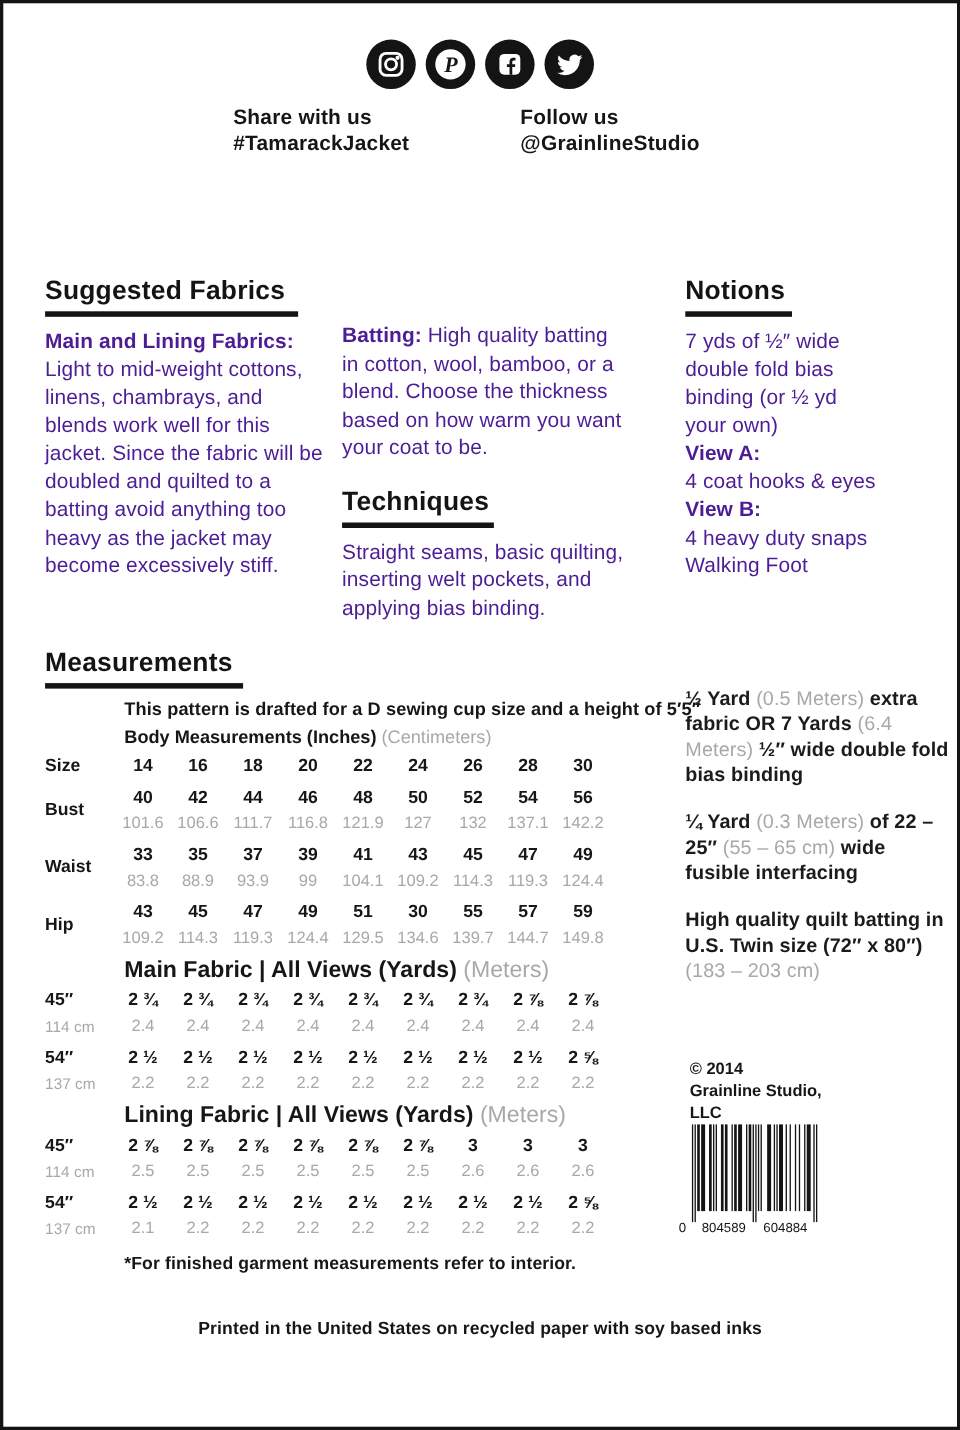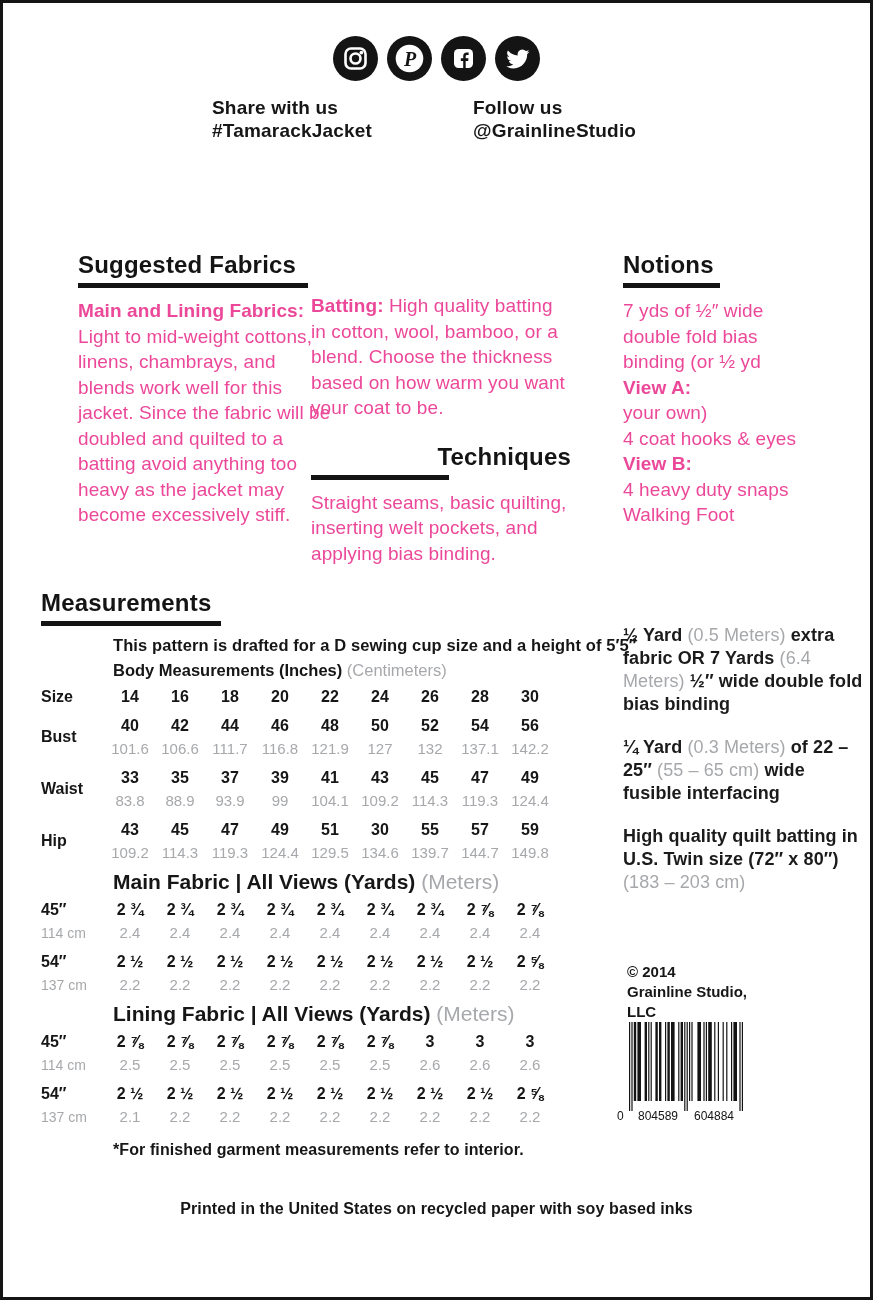--- a/index.html
+++ b/index.html
@@ -16,27 +16,27 @@
   
   .icons { position:absolute; top:33px; left:0; right:0; display:flex; justify-content:center; gap:9px; }
   .icon-circle { width:45px; height:45px; border-radius:50%; background:#141414; display:flex; align-items:center; justify-content:center; }
   .icon-circle svg { display:block; }
   .social-block { position:absolute; font-weight:700; font-size:19px; line-height:23px; letter-spacing:.2px; }
   .share-block { left:209px; top:93px; }
   .follow-block { left:470px; top:93px; }
   
   .h1 { font-size:24px; line-height:28px; font-weight:700; letter-spacing:.2px; color:#141414; }
   .rule { height:5px; background:#141414; margin-top:4px; }
-  .body-text { font-size:19px; line-height:25.5px; font-weight:400; color:#ec4899; letter-spacing:.1px; }
+  .body-text { font-size:19px; line-height:25.5px; font-weight:400; color:#4c1d95; letter-spacing:.1px; }
   .b { font-weight:700; }
   .gray { color:#a6a8ab; font-weight:400; }
   .mt10 { margin-top:10px; }
-  .mt22 { margin-top:22px;text-align:right; }
-  
-  .col-suggested { position:absolute; left:38px; top:248px; width:258px;margin-left:37px; }
+  .mt22 { margin-top:22px; }
+  
+  .col-suggested { position:absolute; left:38px; top:248px; width:258px; }
   .col-middle    { position:absolute; left:308px; top:290px; width:260px; }
   .col-notions   { position:absolute; left:620px; top:248px; width:246px; }
   .nline { white-space:nowrap; }
   
   .measurements { position:absolute; left:38px; top:586px; width:565px; }
   .mnote { margin:9px 0 0 72px; font-size:16.5px; font-weight:700; line-height:20px; letter-spacing:.1px; white-space:nowrap; }
   .mheader0 { margin:5px 0 0 72px; font-size:16.5px; line-height:20px; }
   .mheader  { margin:8px 0 2px 72px; font-size:21px; line-height:20px; }
   .mgrid { margin-top:5px; }
   .mrow { display:flex;justify-content:flex-end; }
@@ -116,22 +116,22 @@
     <p class="body-text mt10">Straight seams, basic quilting, inserting welt pockets, and applying bias binding.</p>
   </section>
 
   <section class="col-notions">
     <h2 class="h1">Notions</h2>
     <div class="rule" style="width:97px"></div>
     <div class="body-text mt10">
         <div class="nline">7 yds of ½″ wide</div>
         <div class="nline">double fold bias</div>
         <div class="nline">binding (or ½ yd</div>
+        <div class="nline">your own)</div>
         <div class="nline b">View A:</div>
-        <div class="nline">your own)</div>
         <div class="nline">4 coat hooks &amp; eyes</div>
         <div class="nline b">View B:</div>
         <div class="nline">4 heavy duty snaps</div>
         <div class="nline">Walking Foot</div>
       </div>
   </section>
 
   <section class="measurements">
     <h2 class="h1">Measurements</h2>
     <div class="rule" style="width:180px"></div>

